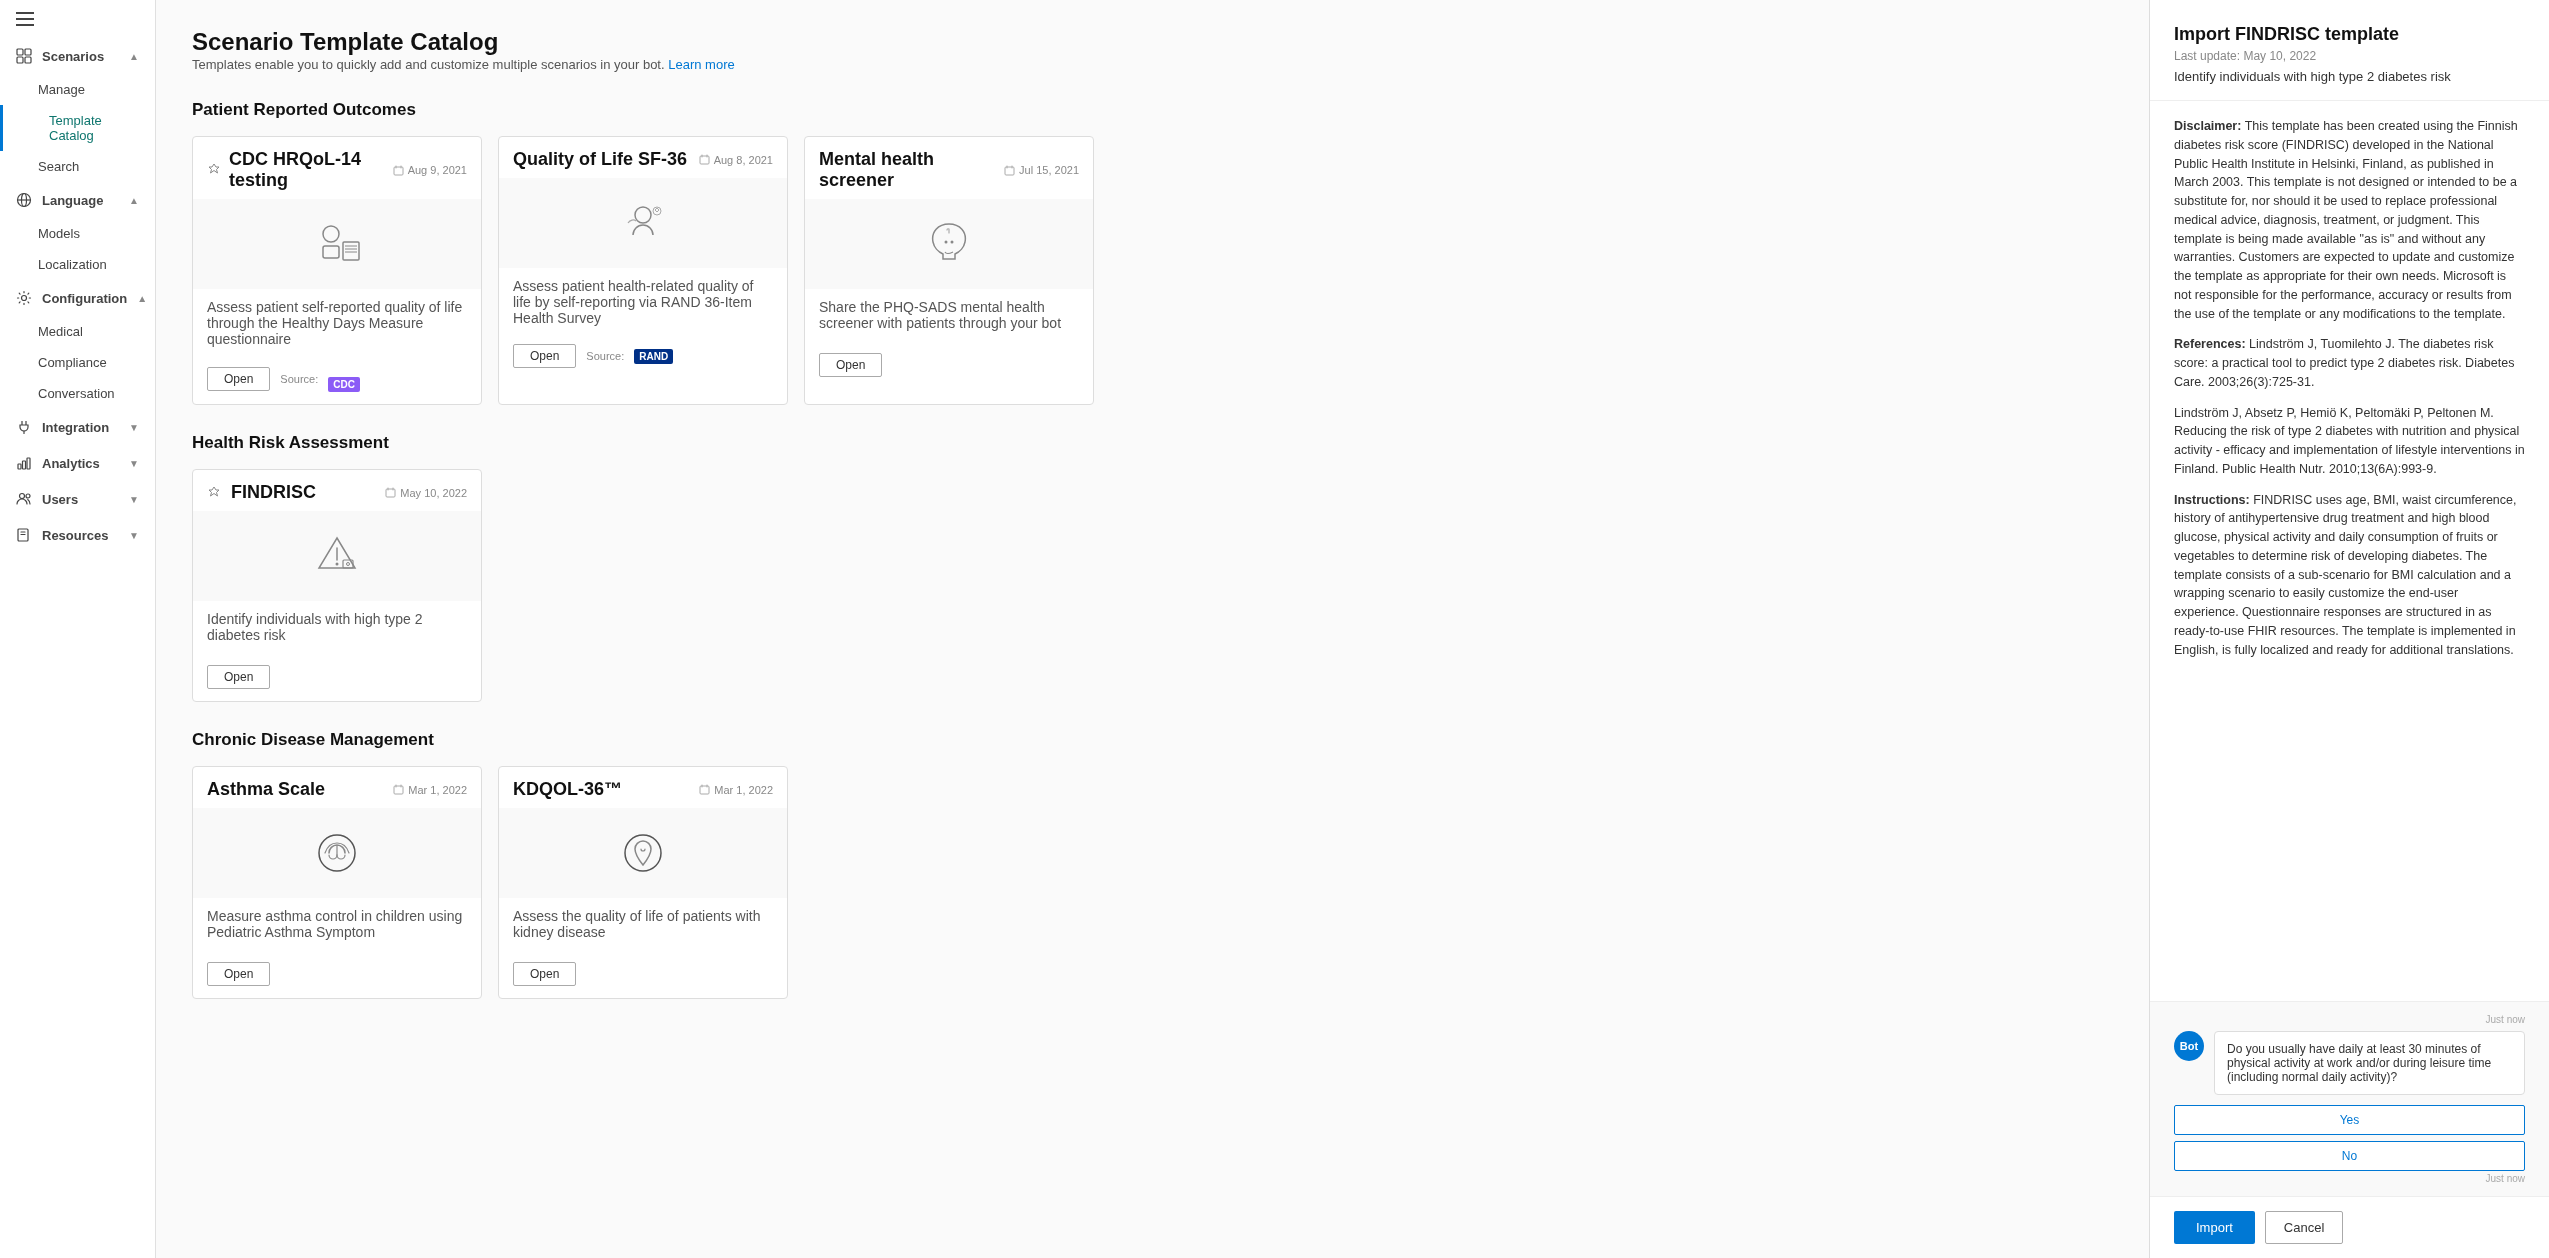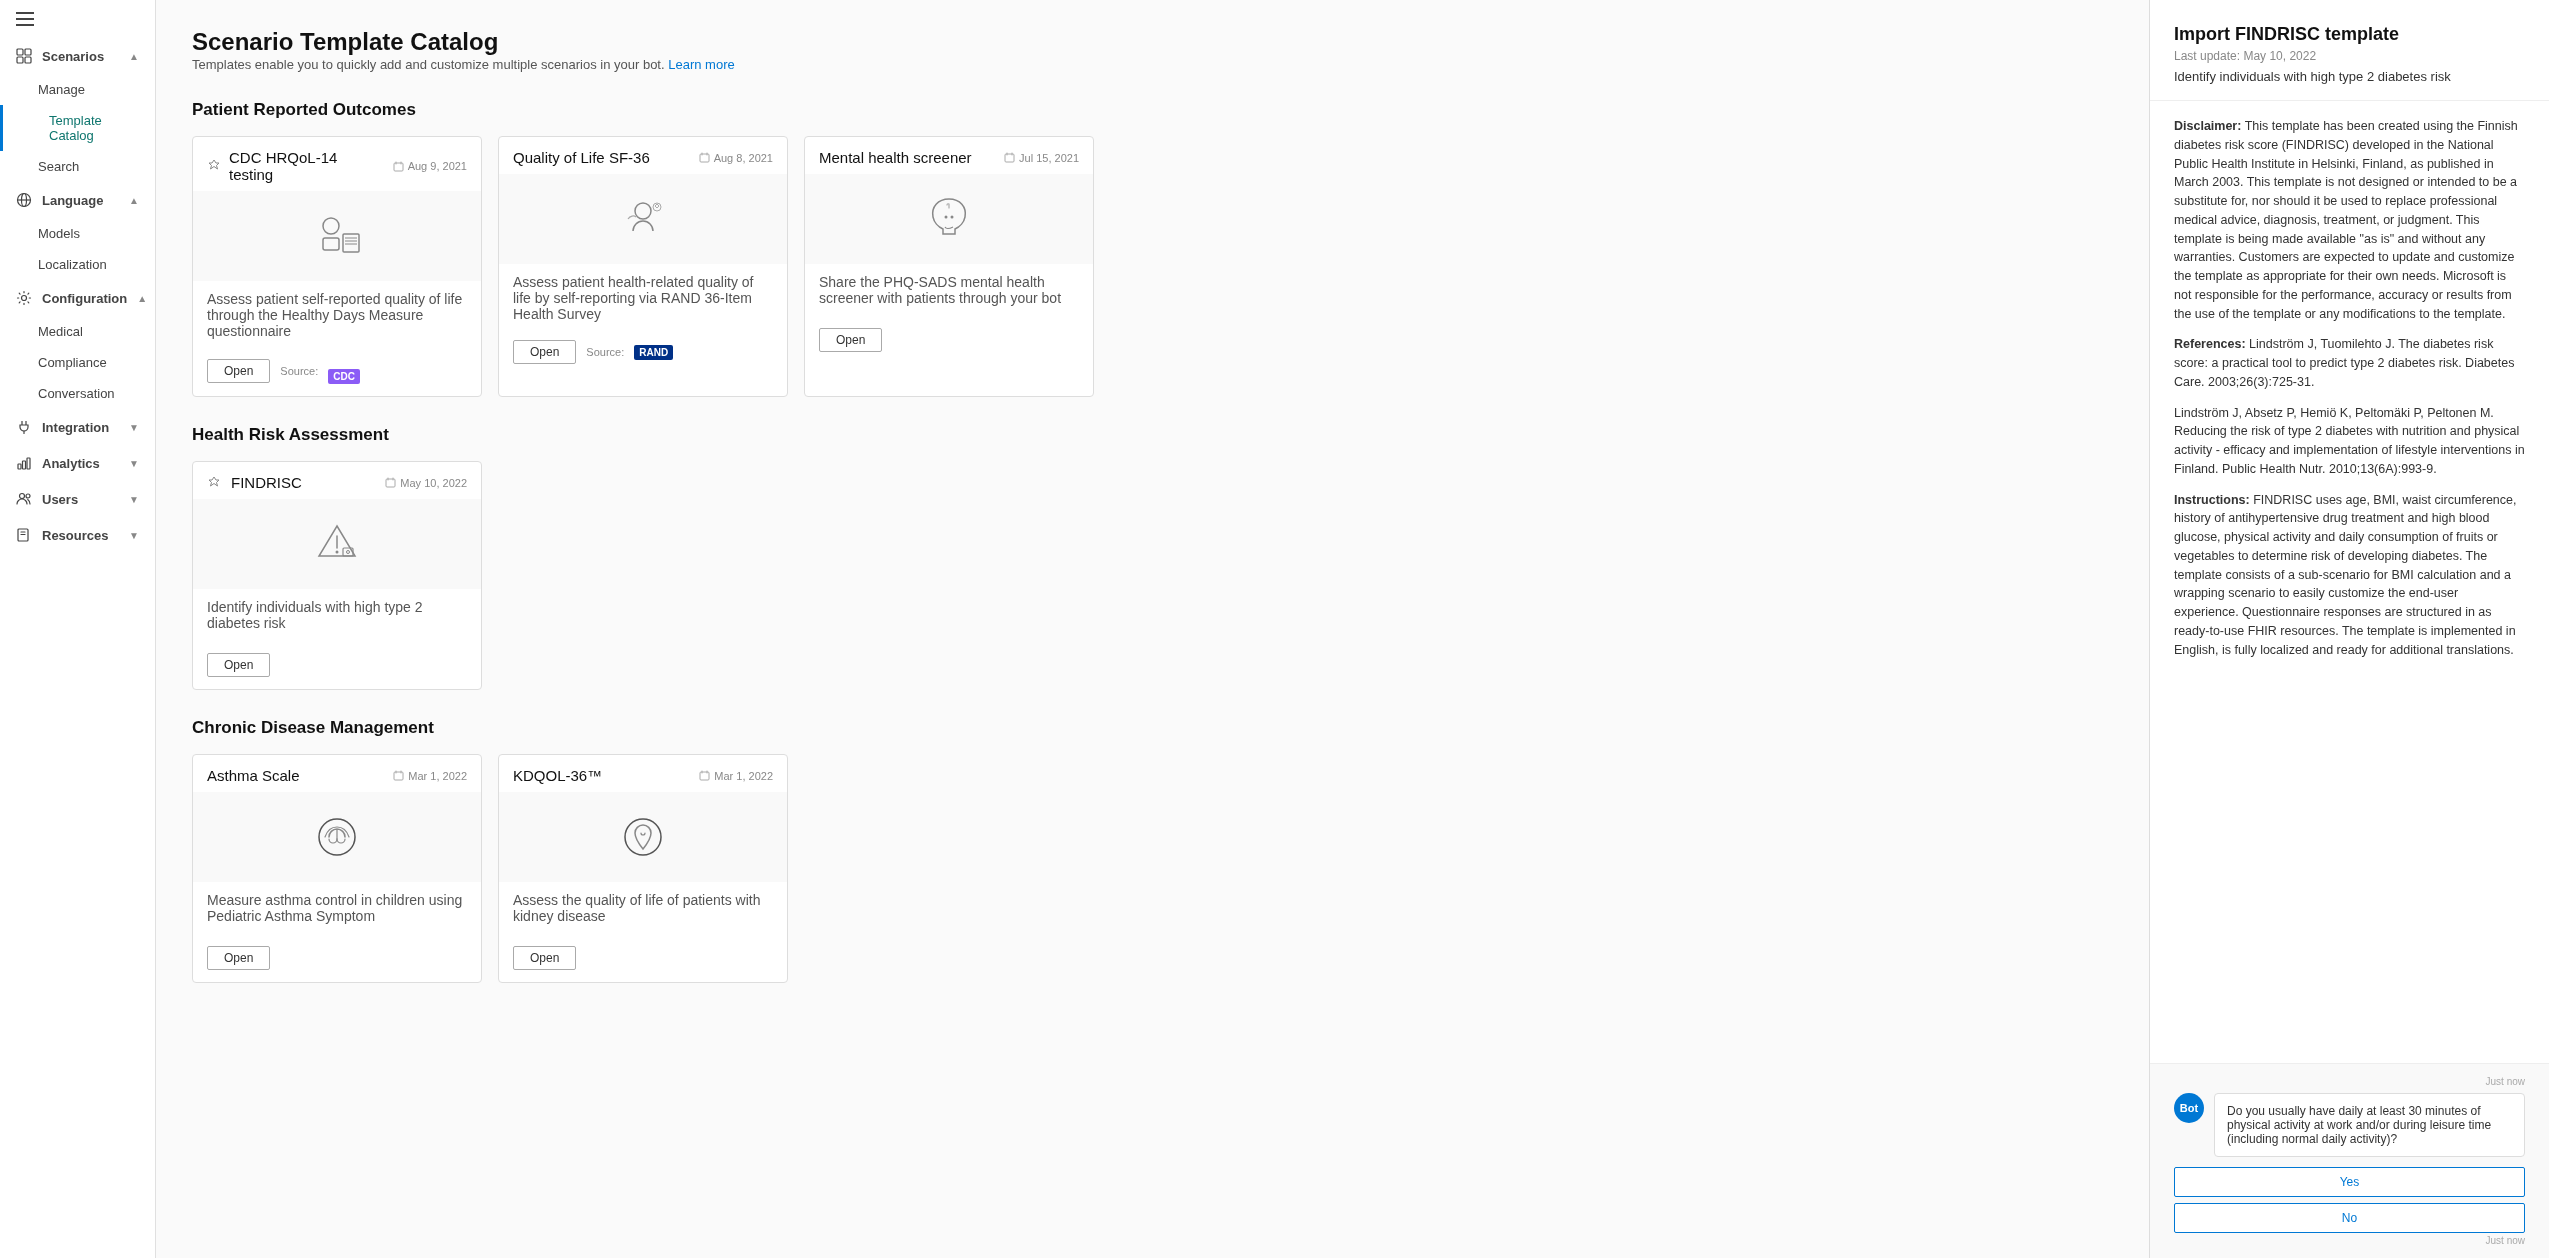--- a/index.html
+++ b/index.html
@@ -20,21 +20,21 @@
     .page-title { font-size: 24px; font-weight: 600; color: #111; margin-bottom: 1px; }
     .page-subtitle { font-size: 13px; color: #555; margin-bottom: 28px; }
     .page-subtitle a { color: #0078d4; text-decoration: none; }
 
     .section-title { font-size: 17px; font-weight: 600; color: #111; margin-bottom: 16px; margin-top: 8px; }
 
     .cards-row { display: flex; gap: 16px; flex-wrap: wrap; margin-bottom: 28px; }
 
     .card { background: #fff; border: 1px solid #ddd; border-radius: 4px; width: 290px; flex-shrink: 0; overflow: hidden; }
     .card-header { padding: 12px 14px 8px; display: flex; align-items: center; gap: 8px; }
-    .card-title { font-size: 15px; font-weight: 400; color: #111; flex: 1; }
+    .card-title { font-size: 18px; font-weight: 700; color: #111; flex: 1; }
     .card-date { font-size: 11px; color: #888; display: flex; align-items: center; gap: 4px; }
     .card-icon-area { height: 90px; display: flex; align-items: center; justify-content: center; background: #f9f9f9; }
     .card-desc { padding: 10px 14px; font-size: 14px; color: #555; min-height: 56px; }
     .card-footer { padding: 8px 14px 12px; display: flex; align-items: center; gap: 10px; }
     .card-open-btn { border: 1px solid #aaa; background: #fff; padding: 4px 16px; font-size: 12px; cursor: pointer; border-radius: 2px; color: #333; }
     .source-label { font-size: 11px; color: #888; }
     .source-badge-cdc { background: #8b5cf6; color: #fff; font-size: 10px; font-weight: 700; padding: 2px 5px; border-radius: 2px; margin-top: 12px; }
     .source-badge-rand { background: #003087; color: #fff; font-size: 10px; font-weight: 700; padding: 2px 5px; border-radius: 2px; }
 
     
@@ -417,13 +417,17 @@
       <div class="bot-avatar">Bot</div>
       <div class="chat-message">Do you usually have daily at least 30 minutes of physical activity at work and/or during leisure time (including normal daily activity)?</div>
     </div>
     <div class="chat-options">
       <button class="chat-option-btn">Yes</button>
       <button class="chat-option-btn">No</button>
     </div>
     <div class="chat-option-timestamp">Just now</div>
   </div>
 
+  <div class="right-panel-footer">
+    <button class="btn-import">Import</button>
+    <button class="btn-cancel">Cancel</button>
+  </div>
 </aside>
 
 </body></html>

